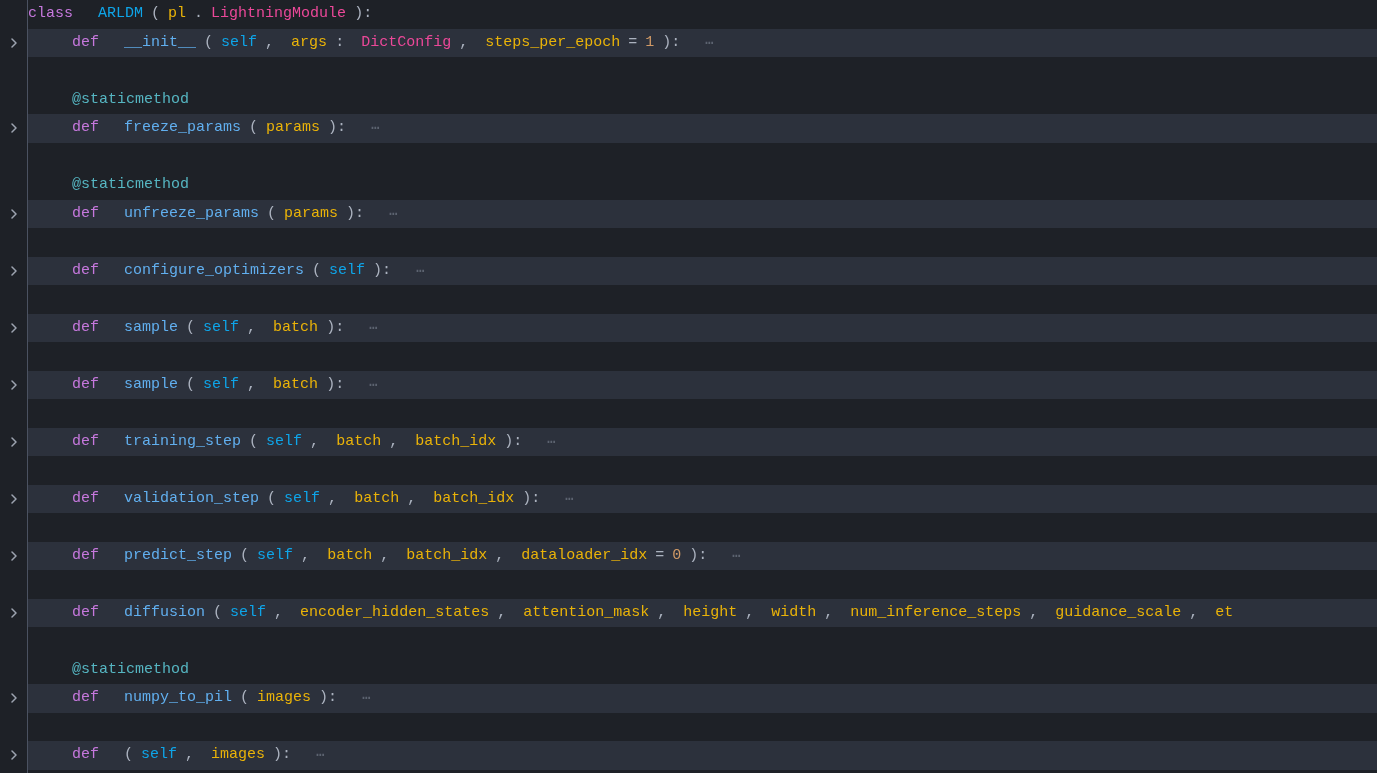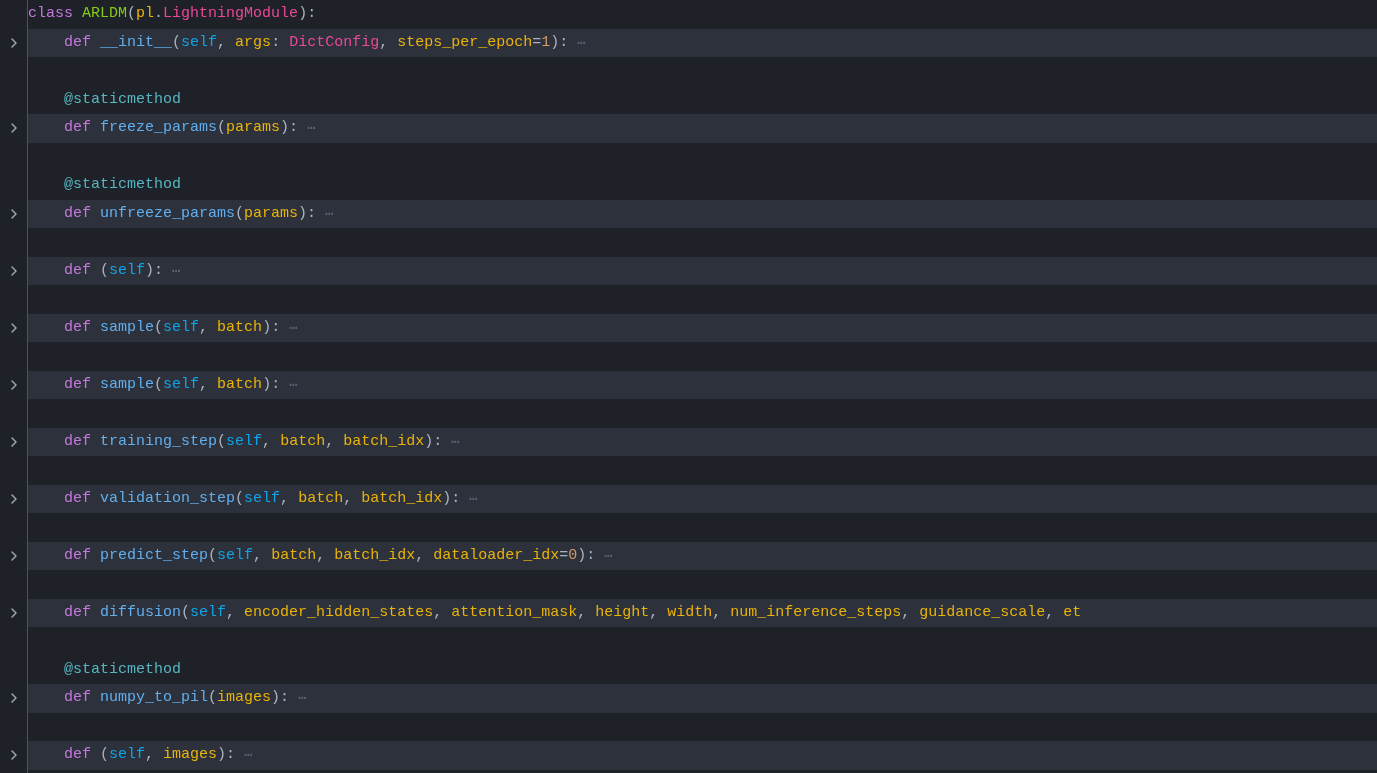--- a/index.html
+++ b/index.html
@@ -46,24 +46,25 @@
     flex-direction: column;
     border-left: 1px solid #4b5261;
     overflow: hidden;
   }
   .code-line {
     height: 28.5px;
     white-space: pre;
     padding-left: 0;
     display: flex;
     align-items: center;
+    gap: 8px;
   }
   .hl { background: #2c313c; }
   .kw { color: #c678dd; }
-  .cls { color: #84cc16; }
+  .cls { color: #0ea5e9; }
   .fn { color: #61afef; font-family: Liberation Mono, monospace; }
   .self { color: #0ea5e9; }
   .param { color: #eab308; }
   .type { color: #ec4899; }
   .num { color: #d19a66; }
   .dec { color: #56b6c2; }
   .dunder { color: #61afef; }
   .punc { color: #abb2bf; }
   .ellipsis { color: #5c6370; font-size: 14px; }
 </style>
@@ -181,21 +182,21 @@
     <div class="code-line"></div>
 
     <div class="code-line"><span>    </span><span class="dec">@staticmethod</span></div>
     <div class="code-line hl"><span>    </span><span class="kw">def</span><span> </span><span class="fn">freeze_params</span><span class="punc">(</span><span class="param">params</span><span class="punc">):</span><span> </span><span class="ellipsis">⋯</span></div>
     <div class="code-line"></div>
 
     <div class="code-line"><span>    </span><span class="dec">@staticmethod</span></div>
     <div class="code-line hl"><span>    </span><span class="kw">def</span><span> </span><span class="fn">unfreeze_params</span><span class="punc">(</span><span class="param">params</span><span class="punc">):</span><span> </span><span class="ellipsis">⋯</span></div>
     <div class="code-line"></div>
 
-    <div class="code-line hl"><span>    </span><span class="kw">def</span><span> </span><span class="punc">(</span><span class="self">self</span><span class="punc">):</span><span> </span><span class="ellipsis">⋯</span></div>
+    <div class="code-line hl"><span>    </span><span class="kw">def</span><span> </span><span class="fn">configure_optimizers</span><span class="punc">(</span><span class="self">self</span><span class="punc">):</span><span> </span><span class="ellipsis">⋯</span></div>
     <div class="code-line"></div>
 
     <div class="code-line hl"><span>    </span><span class="kw">def</span><span> </span><span class="fn">sample</span><span class="punc">(</span><span class="self">self</span><span class="punc">, </span><span class="param">batch</span><span class="punc">):</span><span> </span><span class="ellipsis">⋯</span></div>
     <div class="code-line"></div>
 
     <div class="code-line hl"><span>    </span><span class="kw">def</span><span> </span><span class="fn">sample</span><span class="punc">(</span><span class="self">self</span><span class="punc">, </span><span class="param">batch</span><span class="punc">):</span><span> </span><span class="ellipsis">⋯</span></div>
     <div class="code-line"></div>
 
     <div class="code-line hl"><span>    </span><span class="kw">def</span><span> </span><span class="fn">training_step</span><span class="punc">(</span><span class="self">self</span><span class="punc">, </span><span class="param">batch</span><span class="punc">, </span><span class="param">batch_idx</span><span class="punc">):</span><span> </span><span class="ellipsis">⋯</span></div>
     <div class="code-line"></div>

